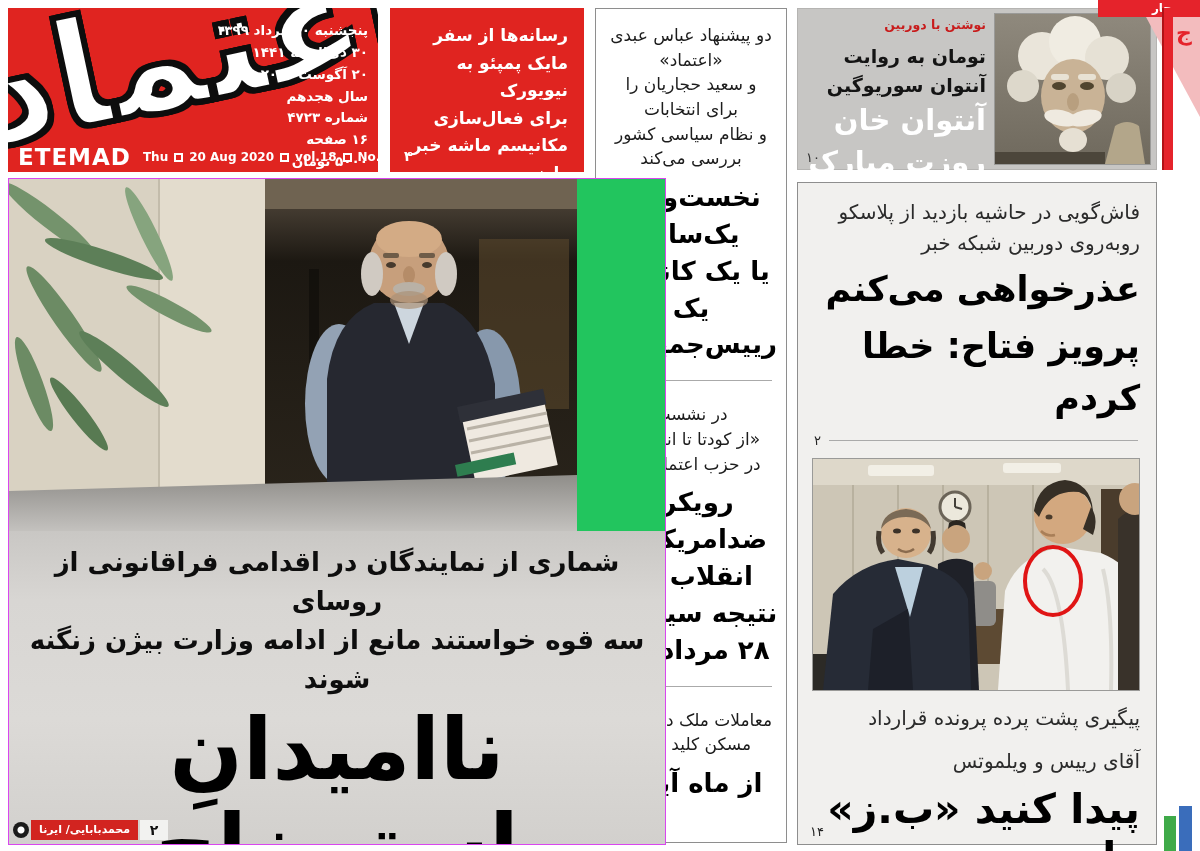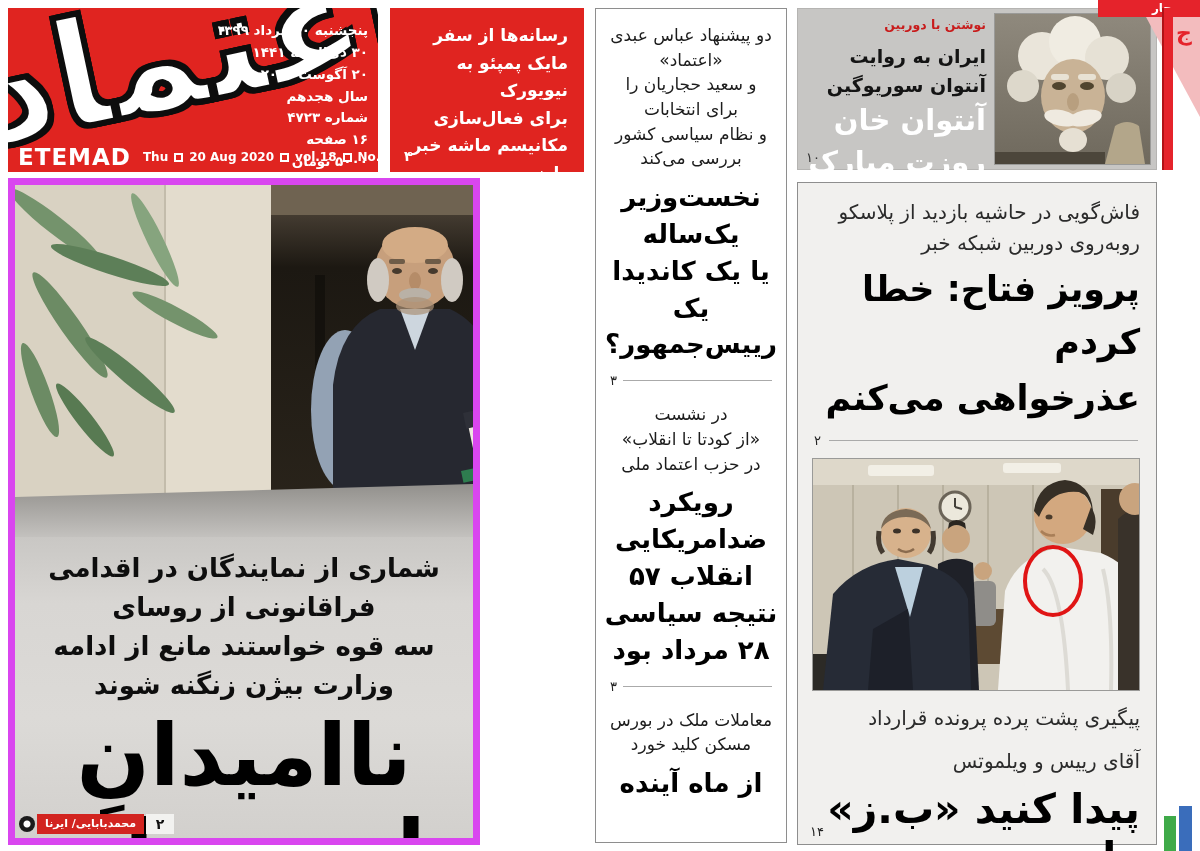--- a/index.html
+++ b/index.html
@@ -53,21 +53,21 @@
   .fatah-head{font-size:35px;font-weight:900;line-height:1.5;text-align:right;color:#000;letter-spacing:-1px;margin-top:4px;}
   .rb-div{direction:ltr;display:flex;align-items:center;margin:8px 2px 10px 0;}
   .rb-div .num{font-size:13px;color:#222;margin-right:8px;}
   .rb-div .rule{flex:1;border-top:1px solid #aaa;}
   .rb-photo{width:328px;height:233px;border:1px solid #9a9a98;background:#cdc6b6;position:relative;margin:0 auto;}
   .wil-kicker{font-size:20px;color:#2b2b2b;line-height:1.55;text-align:right;margin-top:12px;}
   .wil-head{font-size:41px;font-weight:900;text-align:right;color:#000;letter-spacing:-1px;margin-top:8px;}
   .rb-num{position:absolute;left:12px;bottom:5px;font-size:13px;color:#222;}
 
   
-  .lead{left:8px;top:178px;width:472px;height:667px;border:7px solid #d946ef;background:#22c55e;overflow:hidden;}
+  .lead{left:8px;top:178px;width:658px;height:667px;border:1px solid #d946ef;background:#22c55e;overflow:hidden;}
   .lead-scene{position:absolute;top:0;left:0;}
   .lead-text{position:absolute;left:0;right:0;top:352px;bottom:0;direction:rtl;text-align:center;
     background:linear-gradient(180deg,#c9c7c4 0,#d8d6d3 22%,#dcdad7 60%,#d2d0cd 100%);}
   .lead-kicker{font-size:26px;font-weight:700;line-height:1.5;color:#0e0e0e;margin-top:12px;}
   .lead-head{font-size:86px;font-weight:900;color:#000;line-height:1.12;margin-top:2px;letter-spacing:-2px;}
   .credit-row{position:absolute;left:4px;bottom:4px;display:flex;align-items:center;direction:ltr;}
   .cam-ic{width:16px;height:16px;border-radius:50%;background:radial-gradient(circle at 50% 50%,#fff 0 3px,#1b1b1b 4px);margin-right:2px;flex:none;}
   .credit-red{background:#d22420;color:#fff;font-size:11px;font-weight:bold;height:20px;line-height:20px;
     padding:0 8px;direction:rtl;white-space:nowrap;}
   .credit-page{background:#f2f2f0;color:#111;font-size:14px;font-weight:bold;width:28px;height:20px;
@@ -162,21 +162,21 @@
         <div class="hline">از ماه آینده</div>
       </div>
 
     </div>
 
   </div>
 
   <div class="abs graybox">
     <div class="gb-text">
       <div class="gb-tag">نوشتن با دوربین</div>
-      <div class="gb-kline">ایران به روایت</div>
+      <div class="gb-kline">تومان به روایت</div>
       <div class="gb-kline">آنتوان سوریوگین</div>
       <div class="gb-hline">آنتوان خان</div>
       <div class="gb-hline">روزت مبارک</div>
     </div>
     <div class="gb-num">۱۰</div>
     <div class="gb-photo">
       <svg width="155" height="150" viewBox="0 0 155 150" xmlns="http://www.w3.org/2000/svg">
         <defs>
           <linearGradient id="sep" x1="0" y1="0" x2="0" y2="1">
             <stop offset="0" stop-color="#8f897d"></stop>
@@ -201,22 +201,22 @@
         <path d="M110 150 L120 112 Q132 104 144 112 L150 150 Z" fill="#b3a68a"></path>
         <rect x="0" y="138" width="110" height="12" fill="#4c463b"></rect>
       </svg>
     </div>
   </div>
 
   <div class="abs rightbox">
     <div>
       <div class="rb-kicker">فاش‌گویی در حاشیه بازدید از پلاسکو</div>
       <div class="rb-kicker">روبه‌روی دوربین شبکه خبر</div>
+      <div class="fatah-head">عذرخواهی می‌کنم</div>
       <div class="fatah-head">پرویز فتاح: خطا کردم</div>
-      <div class="fatah-head">عذرخواهی می‌کنم</div>
       <div class="rb-div">
           <span class="num">۲</span>
           <span class="rule"></span>
         </div>
     </div>
 
     <div class="rb-photo">
       <svg width="326" height="231" viewBox="0 0 326 231" xmlns="http://www.w3.org/2000/svg">
         <rect width="326" height="231" fill="#cdc6b6"></rect>
         <rect x="0" y="0" width="326" height="26" fill="#ded8ca"></rect>

